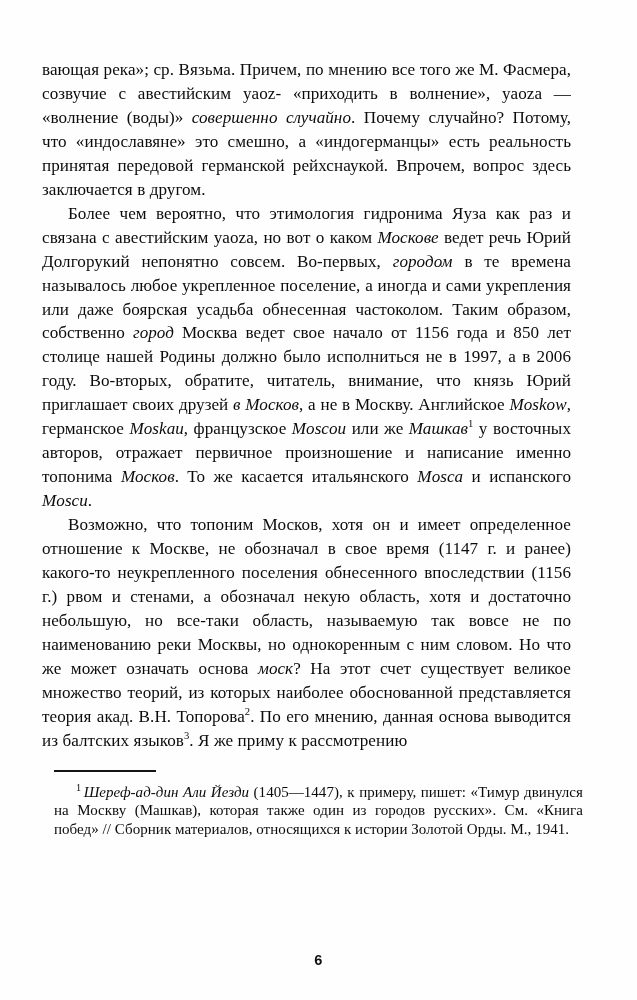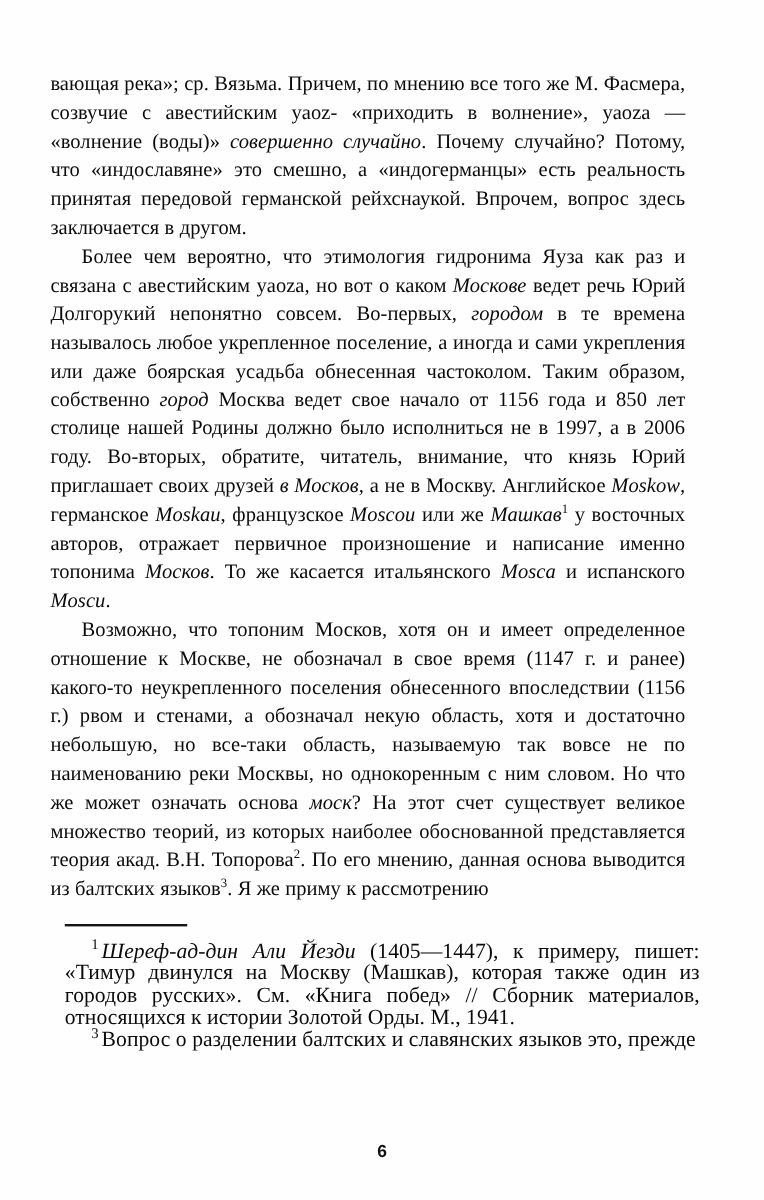--- a/index.html
+++ b/index.html
@@ -67,21 +67,21 @@
   .fn-rule {
     width: 102px;
     height: 1.6px;
     background: #141414;
     margin: 0 0 11px 0;
   }
   p.fn-par {
     margin: 0;
     text-align: justify;
     text-justify: inter-word;
-    font-size: 18px;
+    font-size: 15px;
     line-height: 18.6px;
     text-indent: 22px;
     letter-spacing: 0.04px;
   }
   p.fn-par sup.fn-marker {
     font-size: 0.68em;
     vertical-align: super;
     line-height: 0;
     font-style: normal;
     margin-right: 2.5px;
@@ -108,18 +108,17 @@
 
   <div class="textblock">
     <p class="body-par first"><span>вающая река»; ср. Вязьма. Причем, по мнению все того же М. Фасмера, созвучие с авестийским yaoz- «приходить в волнение», yaoza — «волнение (воды)» </span><i class="it">совершенно случайно</i><span>. Почему случайно? Потому, что «индославяне» это смешно, а «индогерманцы» есть реальность принятая передовой германской рейхснаукой. Впрочем, вопрос здесь заключается в другом.</span></p>
     <p class="body-par"><span>Более чем вероятно, что этимология гидронима Яуза как раз и связана с авестийским yaoza, но вот о каком </span><i class="it">Москове</i><span> ведет речь Юрий Долгорукий непонятно совсем. Во-первых, </span><i class="it">городом</i><span> в те времена называлось любое укрепленное поселение, а иногда и сами укрепления или даже боярская усадьба обнесенная частоколом. Таким образом, собственно </span><i class="it">город</i><span> Москва ведет свое начало от 1156 года и 850 лет столице нашей Родины должно было исполниться не в 1997, а в 2006 году. Во-вторых, обратите, читатель, внимание, что князь Юрий приглашает своих друзей </span><i class="it">в Москов</i><span>, а не в Москву. Английское </span><i class="it">Moskow</i><span>, германское </span><i class="it">Moskau</i><span>, французское </span><i class="it">Moscou</i><span> или же </span><i class="it">Машкав</i><sup class="fn">1</sup><span> у восточных авторов, отражает первичное произношение и написание именно топонима </span><i class="it">Москов</i><span>. То же касается итальянского </span><i class="it">Mosca</i><span> и испанского </span><i class="it">Moscu</i><span>.</span></p>
     <p class="body-par"><span>Возможно, что топоним Москов, хотя он и имеет определенное отношение к Москве, не обозначал в свое время (1147 г. и ранее) какого-то неукрепленного поселения обнесенного впоследствии (1156 г.) рвом и стенами, а обозначал некую область, хотя и достаточно небольшую, но все-таки область, называемую так вовсе не по наименованию реки Москвы, но однокоренным с ним словом. Но что же может означать основа </span><i class="it">моск</i><span>? На этот счет существует великое множество теорий, из которых наиболее обоснованной представляется теория акад. В.Н. Топорова</span><sup class="fn">2</sup><span>. По его мнению, данная основа выводится из балтских языков</span><sup class="fn">3</sup><span>. Я же приму к рассмотрению</span></p>
   </div>
 
   <div class="footnotes">
     <div class="fn-rule"></div>
     <p class="fn-par"><sup class="fn-marker">1</sup><i class="it">Шереф-ад-дин Али Йезди</i><span> (1405—1447), к примеру, пишет: «Тимур двинулся на Москву (Машкав), которая также один из городов русских». См. «Книга побед» // Сборник материалов, относящихся к истории Золотой Орды. М., 1941.</span></p>
-    <p class="fn-par"><sup class="fn-marker">3</sup><span>Вопрос о разделении балтских и славянских языков это, прежде</span></p>
   </div>
 
   <div class="folio">6</div>
 
 </div>
 
 </body></html>

